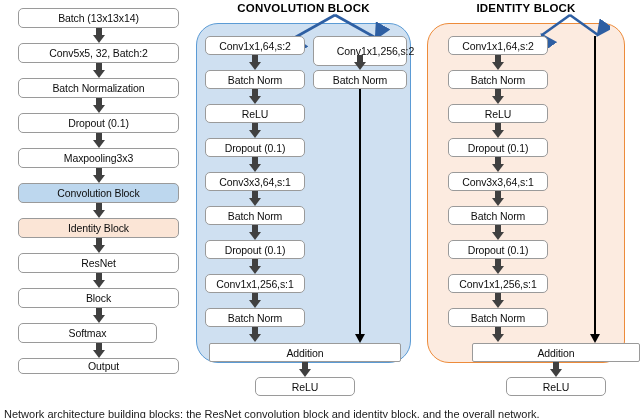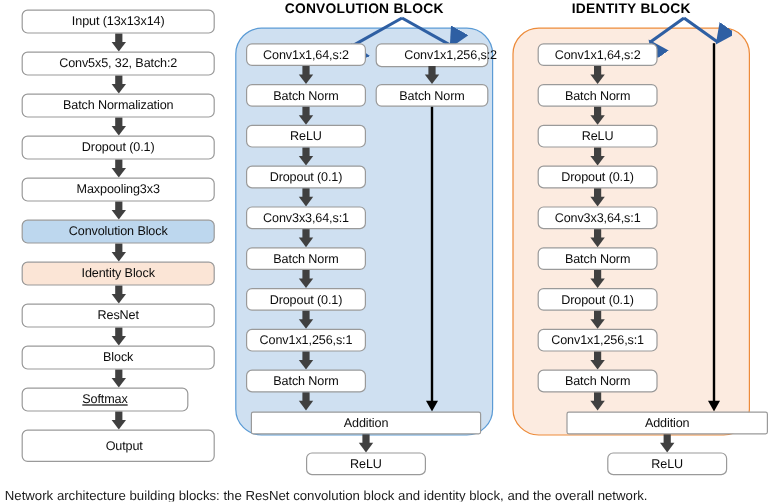--- a/index.html
+++ b/index.html
@@ -61,21 +61,21 @@
     line-height:13px;overflow:hidden;white-space:nowrap;
   }
 </style>
 </head>
 <body>
 
 <div id="canvas">
 
   <div>
 
-    <div class="node" style="left:18px;top:8px;width:161px;height:20px;">Input (13x13x14)</div>
+    <div class="node" style="left:18px;top:8px;width:161px;height:20px;">Batch (13x13x14)</div>
     <div class="arrow" style="left:91px;top:28px;width:16px;height:15px;">
       <div class="shaft" style="height:8px;"></div>
         <div class="head" style="top:7px;"></div>
     </div>
 
     <div class="node" style="left:18px;top:43px;width:161px;height:20px;">Conv5x5, 32, Batch:2</div>
     <div class="arrow" style="left:91px;top:63px;width:16px;height:15px;">
       <div class="shaft" style="height:8px;"></div>
         <div class="head" style="top:7px;"></div>
     </div>
@@ -115,27 +115,27 @@
       <div class="shaft" style="height:8px;"></div>
         <div class="head" style="top:7px;"></div>
     </div>
 
     <div class="node" style="left:18px;top:288px;width:161px;height:20px;">Block</div>
     <div class="arrow" style="left:91px;top:308px;width:16px;height:15px;">
       <div class="shaft" style="height:8px;"></div>
         <div class="head" style="top:7px;"></div>
     </div>
 
-    <div class="node" style="left:18px;top:323px;width:139px;height:20px;text-decoration:underline;">Softmax</div>
+    <div class="node" style="left:18px;top:323px;width:139px;height:20px;">Softmax</div>
     <div class="arrow" style="left:91px;top:343px;width:16px;height:15px;">
       <div class="shaft" style="height:8px;"></div>
         <div class="head" style="top:7px;"></div>
     </div>
 
-    <div class="node" style="left:18px;top:358px;width:161px;height:27px;padding-left:10px;">Output</div>
+    <div class="node" style="left:18px;top:358px;width:161px;height:16px;padding-left:10px;">Output</div>
   </div>
 
   <div>
 
     <div class="coltitle" style="left:196px;top:2px;width:215px;">CONVOLUTION BLOCK</div>
 
     <div class="panel conv" style="left:196px;top:23px;width:215px;height:340px;"></div>
 
     <svg class="branch" style="left:280px;top:12px;width:110px;height:36px;" viewBox="0 0 110 36">
       <defs>
@@ -194,21 +194,21 @@
       <div class="shaft" style="height:8px;"></div>
         <div class="head" style="top:7px;"></div>
     </div>
 
     <div class="node" style="left:205px;top:308px;width:100px;height:19px;">Batch Norm</div>
     <div class="arrow" style="left:247px;top:327px;width:16px;height:16px;">
       <div class="shaft" style="height:8px;"></div>
         <div class="head" style="top:7px;"></div>
     </div>
 
-    <div class="node" style="left:313px;top:36px;width:94px;height:20px;padding-left:31px;">Conv1x1,256,s:2</div>
+    <div class="node" style="left:313px;top:36px;width:94px;height:30px;padding-left:31px;">Conv1x1,256,s:2</div>
     <div class="arrow" style="left:352px;top:55px;width:16px;height:15px;">
       <div class="shaft" style="height:8px;"></div>
         <div class="head" style="top:7px;"></div>
     </div>
 
     <div class="node" style="left:313px;top:70px;width:94px;height:19px;">Batch Norm</div>
 
     <div class="skip" style="left:352px;top:89px;width:16px;height:255px;">
       <div class="shaft" style="height:246px;"></div>
         <div class="head" style="top:245px;"></div>

